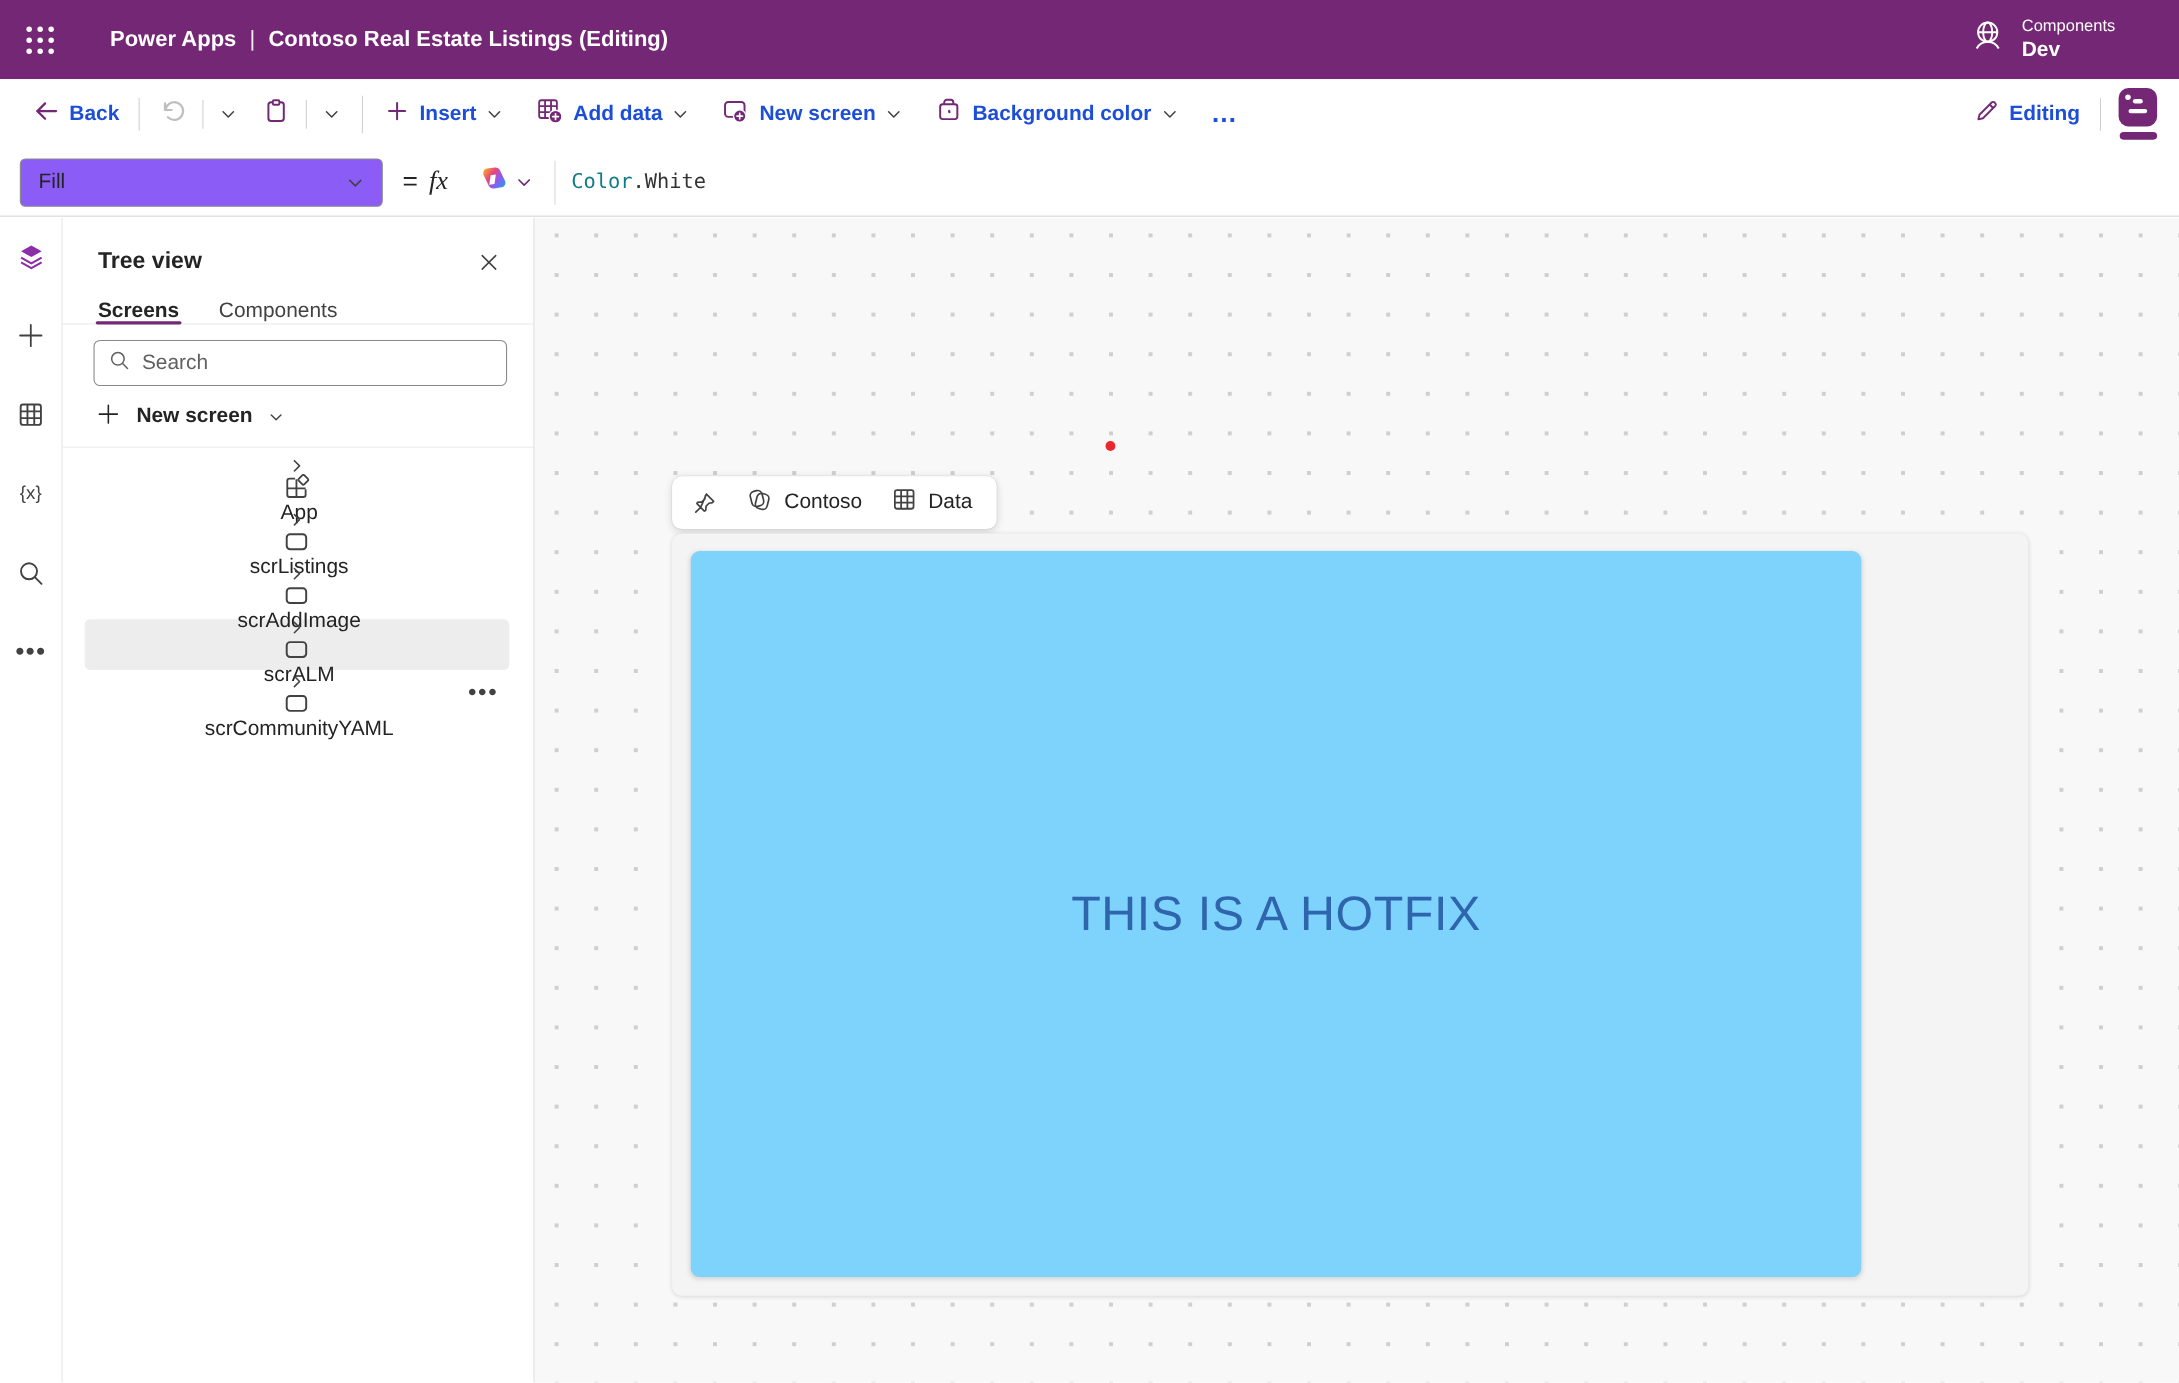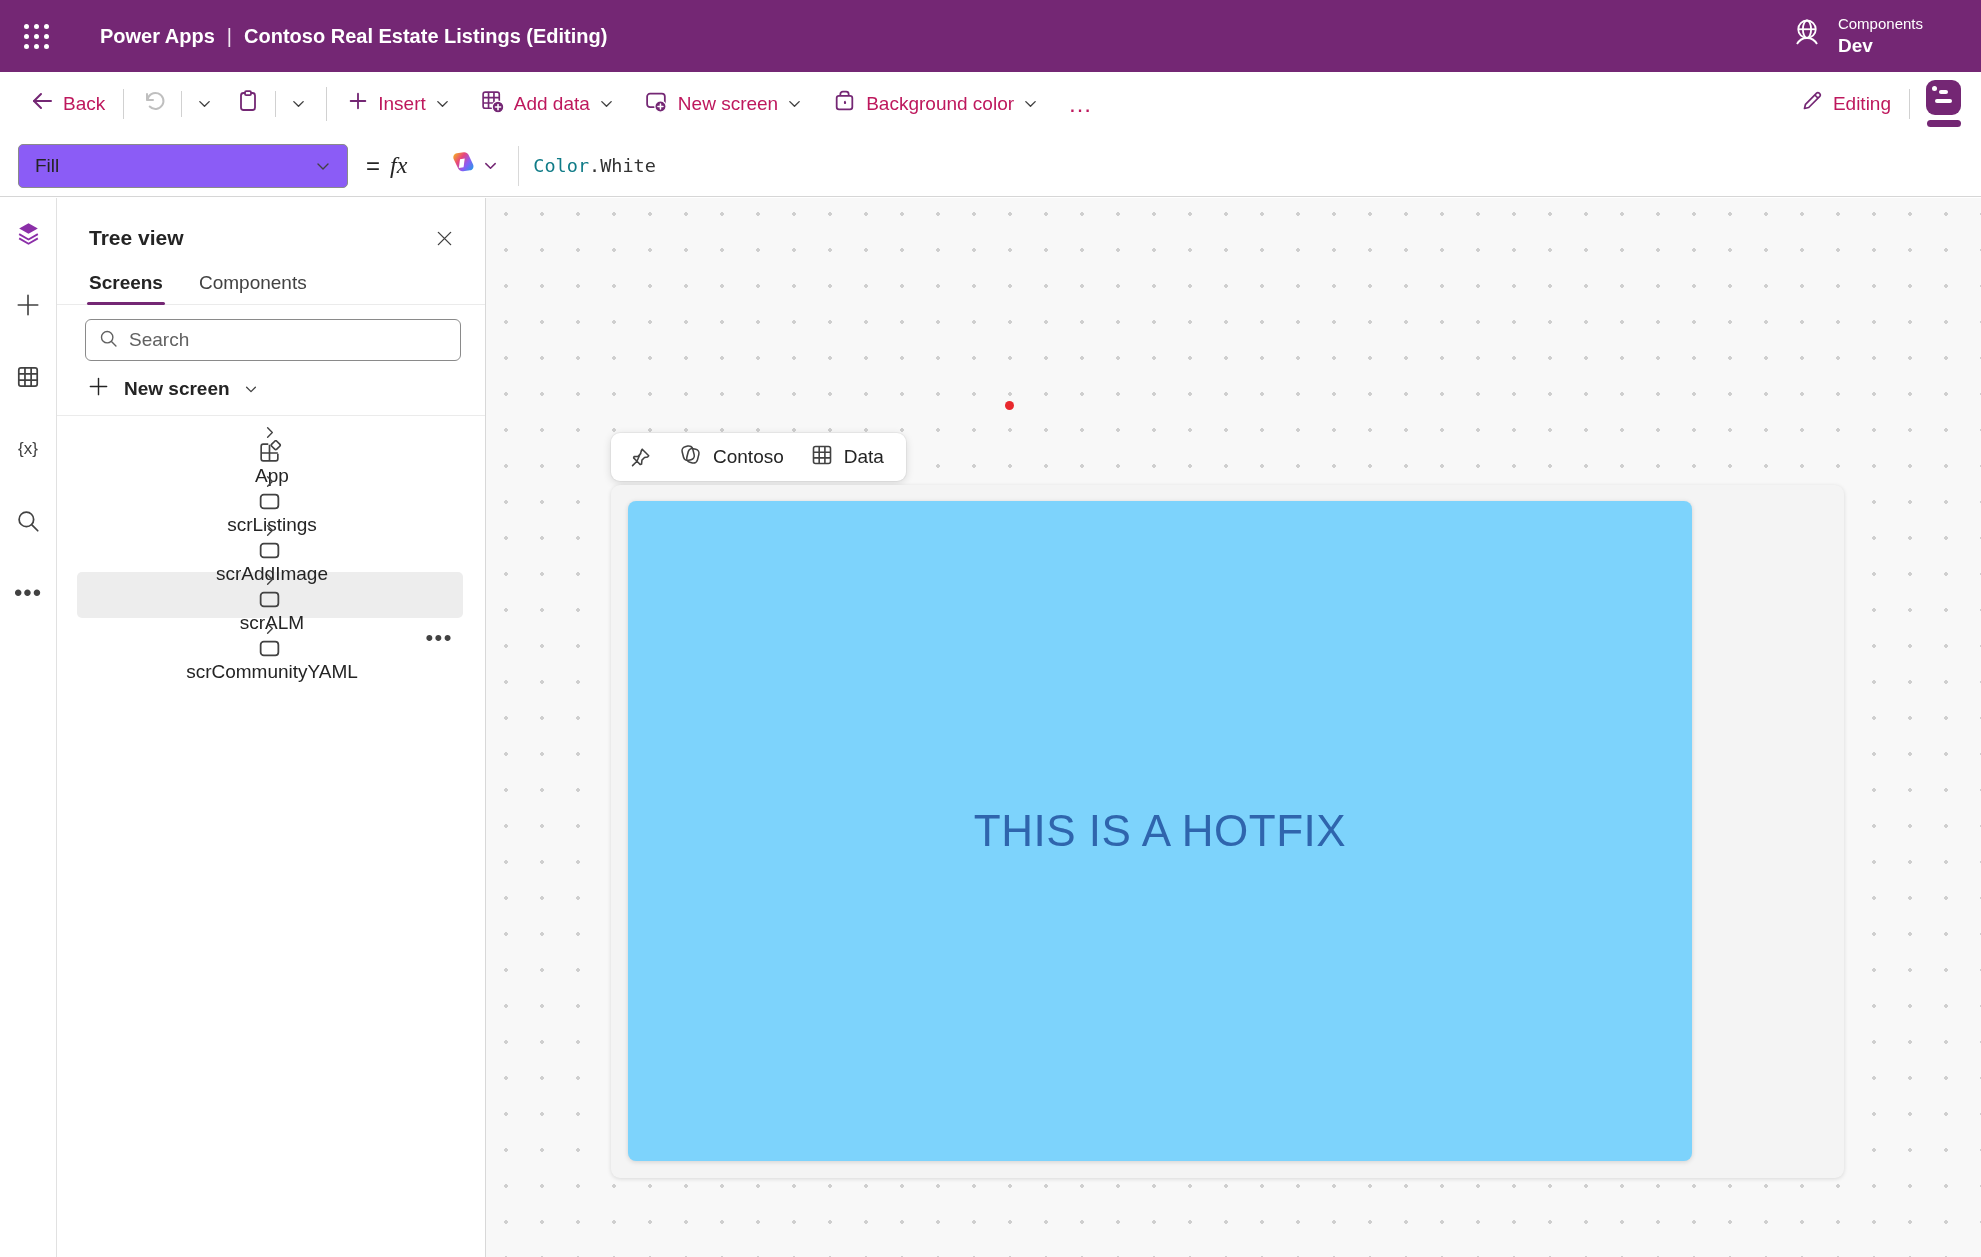--- a/index.html
+++ b/index.html
@@ -14,58 +14,58 @@
   .topbar-title { margin-left:42px; font-size:20px; font-weight:700; display:flex; align-items:flex-end; gap:12px; white-space:nowrap; }
   .topbar-sep { font-weight:400; opacity:.9; }
   .env { margin-left:auto; display:flex; align-items:center; gap:12px; padding-right:58px; cursor:pointer; }
   .env-text { display:flex; flex-direction:column; line-height:1.25; }
   .env-label { font-size:15px; font-weight:400; }
   .env-name { font-size:19px; font-weight:600; }
 
   
   .cmdbar { height:63px; display:flex; align-items:center; background:#fff; padding:0 20px 0 22px; font-size:19px; }
   .cmd { display:flex; align-items:center; gap:9px; padding:6px 8px; border-radius:4px; cursor:pointer; white-space:nowrap; }
-  .cmd .lbl { color:#be185d; }
+  .cmd .lbl { color:#1d4ed8;font-weight:bold; }
   .vdiv { width:1px; height:30px; background:#d1d1d1; margin:0 10px; }
   .vdiv.short { height:26px; margin:0 7px; }
   .vdiv.tall { height:34px; margin:0 12px; }
   .chev { display:flex; align-items:center; }
   .cmd-right { margin-left:auto; display:flex; align-items:center; }
   .checker-wrap { display:flex; flex-direction:column; align-items:center; gap:5px; cursor:pointer; margin-left:6px; }
   .checker-tile { position:relative; width:35px; height:35px; background:#742774; border-radius:9px; }
   .checker-tile .dot { position:absolute; left:6px; top:6px; width:5px; height:5px; background:#fff; border-radius:50%; }
   .checker-tile .l1 { position:absolute; left:13px; top:10px; width:9px; height:3.5px; background:#fff; border-radius:2px; }
   .checker-tile .l2 { position:absolute; left:9px; top:19px; width:17px; height:3.5px; background:#fff; border-radius:2px; }
   .checker-underline { width:34px; height:7px; background:#742774; border-radius:4px; }
 
   
   .fxbar { height:62px; display:flex; align-items:center; background:#fff; border-bottom:1px solid #d6d6d6; padding-left:18px; }
   .prop-select { width:330px; height:44px; border:1px solid #8a8a8a; border-radius:5px; background:#8b5cf6; display:flex; align-items:center; justify-content:space-between; padding:0 16px 0 16px; font-size:19px; cursor:pointer; }
   .fx-eq { font-size:24px; margin:0 10px 0 18px; color:#242424; }
-  .fx-it { font-family:"Liberation Serif","DejaVu Serif",serif; font-style:italic; font-size:24px; color:#242424; margin-right:36px; }
+  .fx-it { font-family:"Liberation Serif","DejaVu Serif",serif; font-style:italic; font-size:24px; color:#242424; margin-right:22px; }
   .copilot-btn { display:flex; align-items:center; gap:7px; cursor:pointer; padding:4px 6px; }
   .fx-sep { width:1px; height:40px; background:#d9d9d9; margin:0 14px 0 14px; }
   .fx-input { font-family:"DejaVu Sans Mono","Liberation Mono",monospace; font-size:18.5px; display:flex; align-items:center; }
   .tok-enum { color:#0f7b87; }
   .tok-rest { color:#333333; }
 
   
   .bodyarea { position:absolute; top:198px; left:0; right:0; bottom:0; display:flex; }
 
   .rail { width:57px; background:#fff; border-right:1px solid #e1e1e1; display:flex; flex-direction:column; align-items:center; padding-top:21px; flex:none; }
   .rail-btn { width:28px; height:28px; margin-bottom:44px; display:flex; align-items:center; justify-content:center; cursor:pointer; }
   .rail-var { font-size:17px; color:#424242; letter-spacing:0; }
   .rail-more { font-size:24px; color:#424242; letter-spacing:1px; line-height:10px; }
 
   .treepanel { width:429px; background:#fff; border-right:1px solid #d8d8d8; flex:none; position:relative; }
   .tp-head { display:flex; align-items:center; justify-content:space-between; padding:28px 30px 0 32px; }
   .tp-title { font-size:21px; font-weight:700; color:#242424; }
   .tp-close { cursor:pointer; display:flex; }
   .tp-tabs { display:flex; gap:36px; padding:0 0 0 32px; margin-top:22px; border-bottom:1px solid #ebebeb; }
-  .tp-tab { font-size:19px; padding-bottom:10px; cursor:pointer; color:#424242; position:relative; }
+  .tp-tab { font-size:19px; cursor:pointer; color:#424242; position:relative; }
   .tp-tab.active { font-weight:700; color:#242424; }
   .tp-tab.active::after { content:""; position:absolute; left:-2px; right:-2px; bottom:-1px; height:3.5px; background:#742774; border-radius:2px; }
   .tp-search { margin:14px 24px 0 28px; height:42px; border:1px solid #8a8a8a; border-radius:6px; display:flex; align-items:center; padding:0 12px; gap:10px; background:#fff; }
   .tp-search input { border:none; outline:none; font-size:19px; width:100%; color:#242424; background:transparent; font-family:inherit; }
   .tp-search input::placeholder { color:#616161; }
   .tp-newscreen { display:flex; align-items:center; gap:14px; padding:14px 0 13px 30px; cursor:pointer; border-bottom:1px solid #ebebeb; }
   .tp-newscreen .lbl { font-size:19px; font-weight:700; color:#242424; }
   .tp-items { padding:6px 0 0 0; }
   .tree-item { display:flex; align-items:center; height:46px; margin:3px 22px 3px 20px; padding:0 10px 0 8px; border-radius:5px; cursor:pointer;flex-direction:column; }
   .tree-item .chevr { display:flex; width:26px; justify-content:center; }

